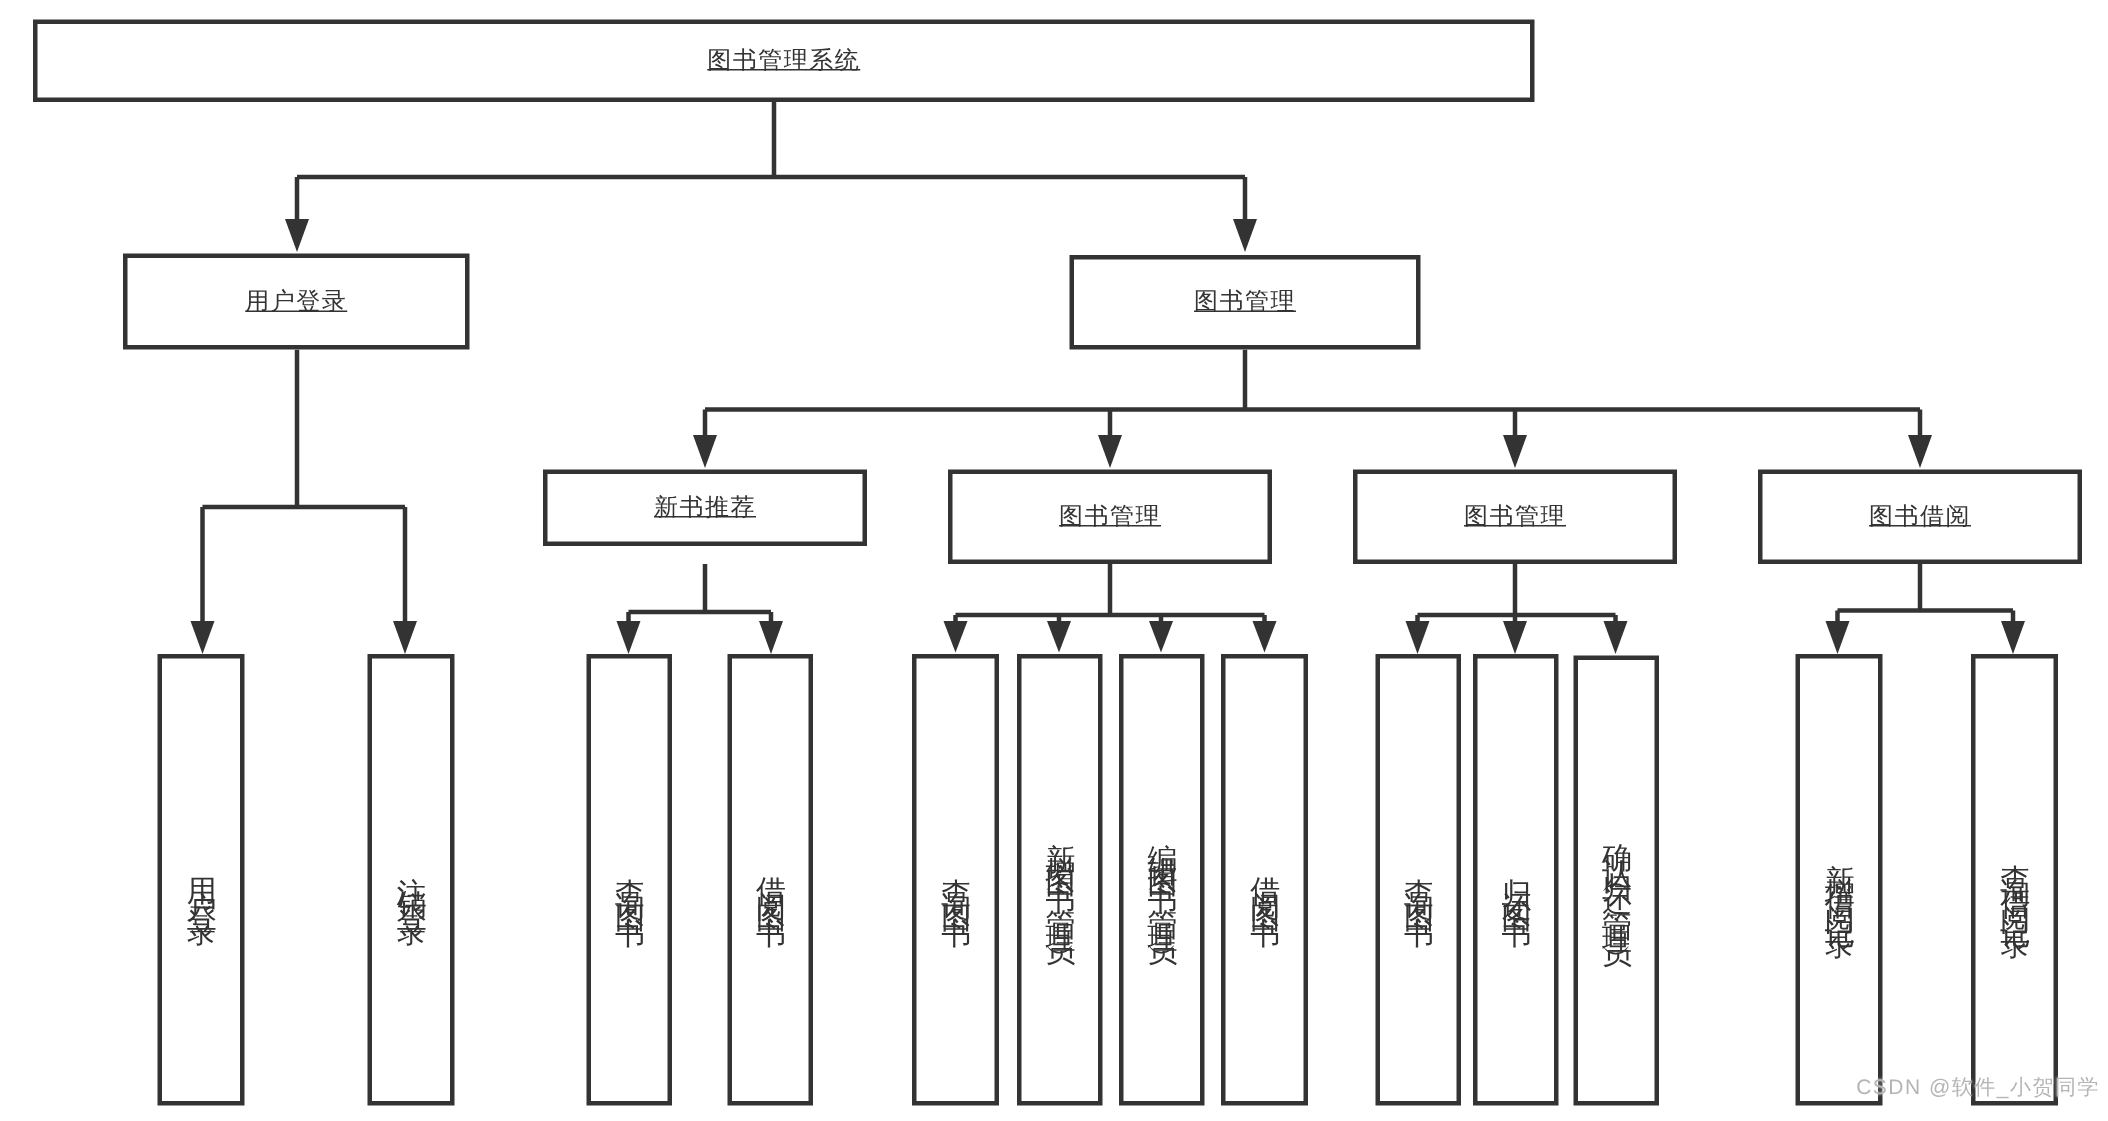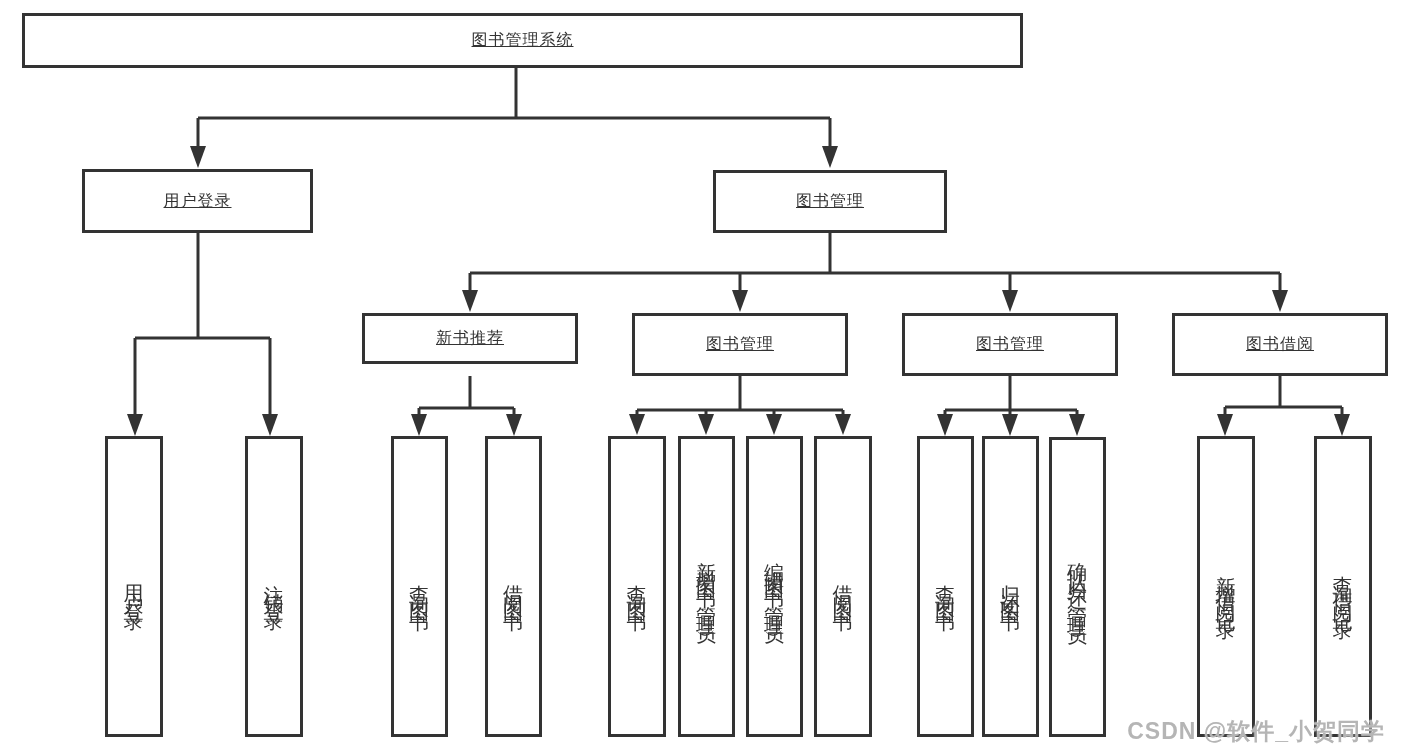--- a/index.html
+++ b/index.html
@@ -39,28 +39,27 @@
     writing-mode:vertical-rl;
     text-orientation:mixed;
     font-size:20px;
     letter-spacing:9px;
     line-height:1;
     white-space:nowrap;
   }
   .watermark{
     position:absolute;
     top:716px;
-    right:20px;
-    font-size:23px;
+    right:5px;
+    font-size:14px;
     letter-spacing:1px;
     color:var(--watermark);
     text-shadow:0 0 2px #ffffff;
     z-index:3;
     white-space:nowrap;
-    font-weight:bold;
   }
 </style>
 </head>
 <body>
 
 <svg id="connectors" width="1405" height="747" viewBox="0 0 1405 747" aria-hidden="true">
   <g>
 
     <polyline points="516,68 516,118"></polyline>
     <polyline points="198,118 830,118"></polyline>

